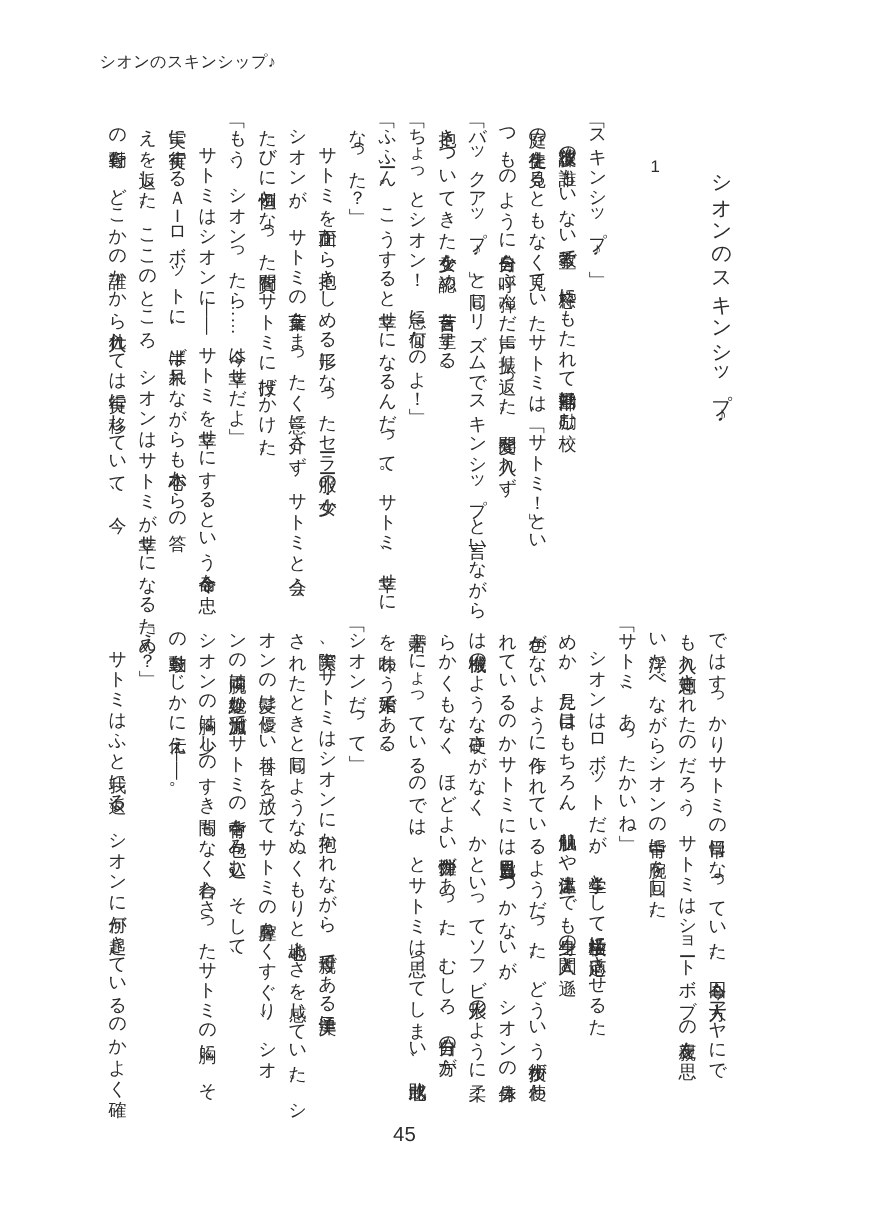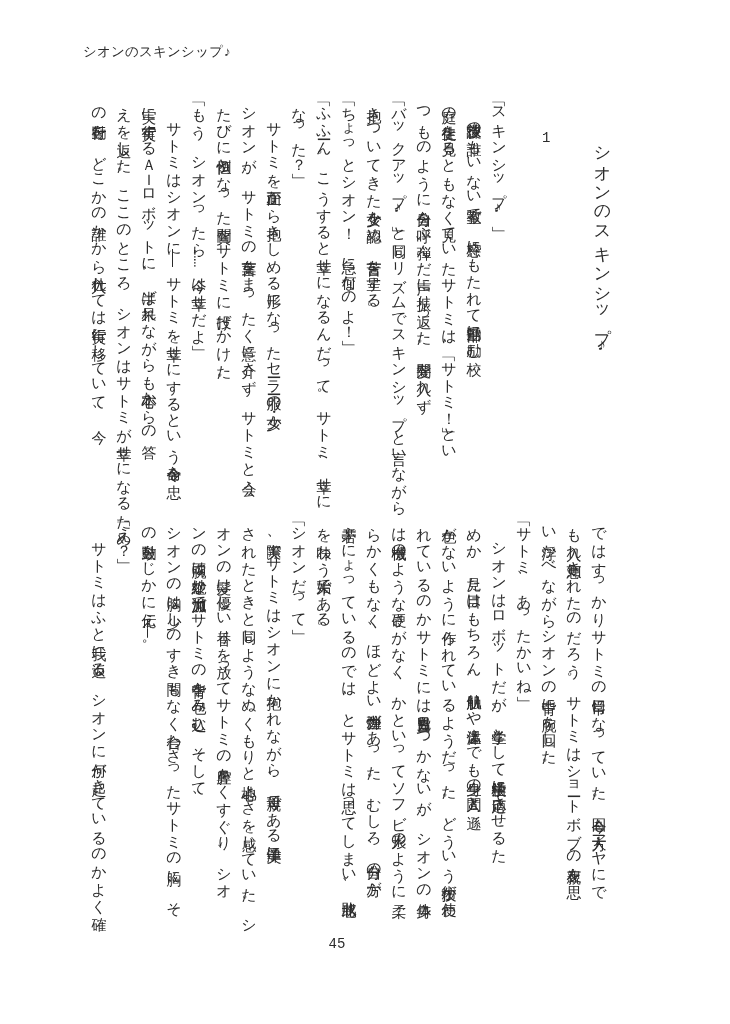--- a/index.html
+++ b/index.html
@@ -3,21 +3,21 @@
 <meta charset="utf-8">
 <style>
   * { margin: 0; padding: 0; box-sizing: border-box; }
   html, body { background: #ffffff; }
   .page {
     position: relative;
     width: 730px;
     height: 1024px;
     background: #ffffff;
     color: #2b2b2b;
-    font-family: Liberation Mono, monospace;
+    font-family: Liberation Sans, sans-serif;
     overflow: hidden;
   }
   .running-header {
     position: absolute;
     left: 83px;
     top: 43px;
     font-size: 13.5px;
     letter-spacing: 0.2px;
     white-space: pre;
   }
@@ -58,21 +58,21 @@
     left: 85px;
     width: 525px;   
     height: 440px;
   }
   .page-number {
     position: absolute;
     top: 936px;
     left: 302px;
     width: 70px;
     text-align: center;
-    font-size: 14px;
+    font-size: 17px;
   }
 </style>
 </head>
 <body>
 
 <div class="page">
   <div class="running-header">シオンのスキンシップ♪</div>
 
   <div class="story-title">シオンのスキンシップ♪</div>
 

